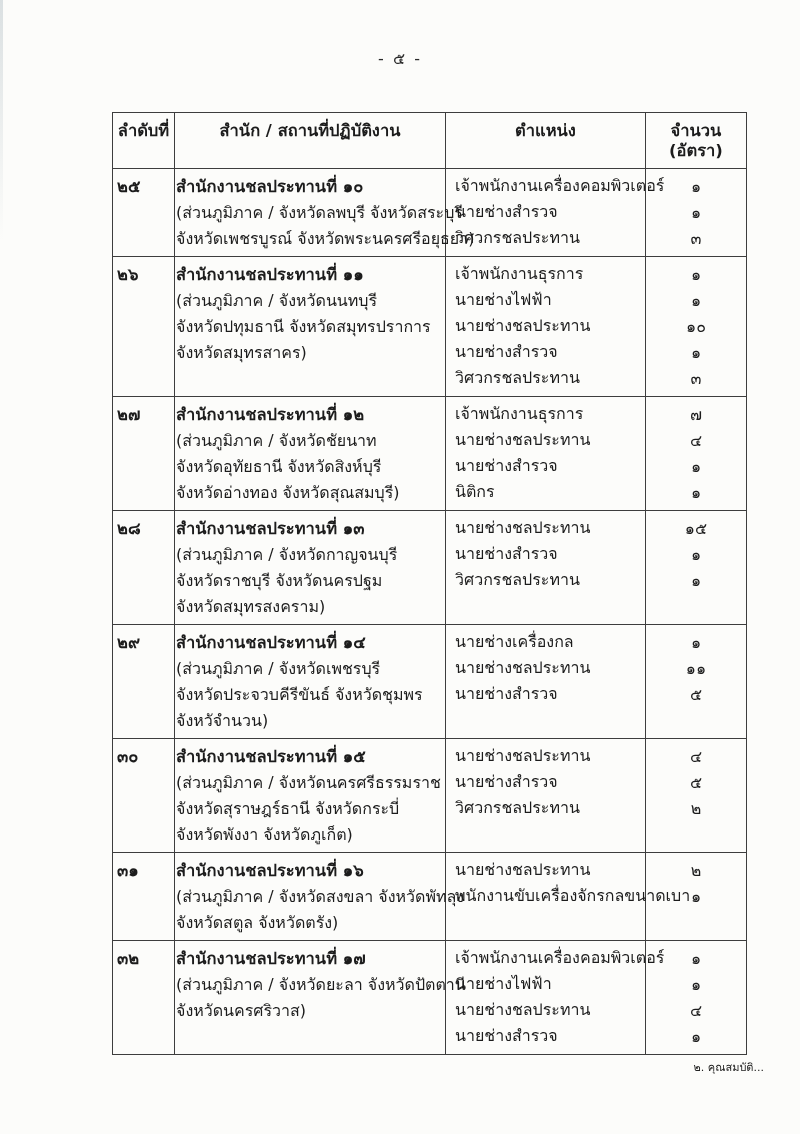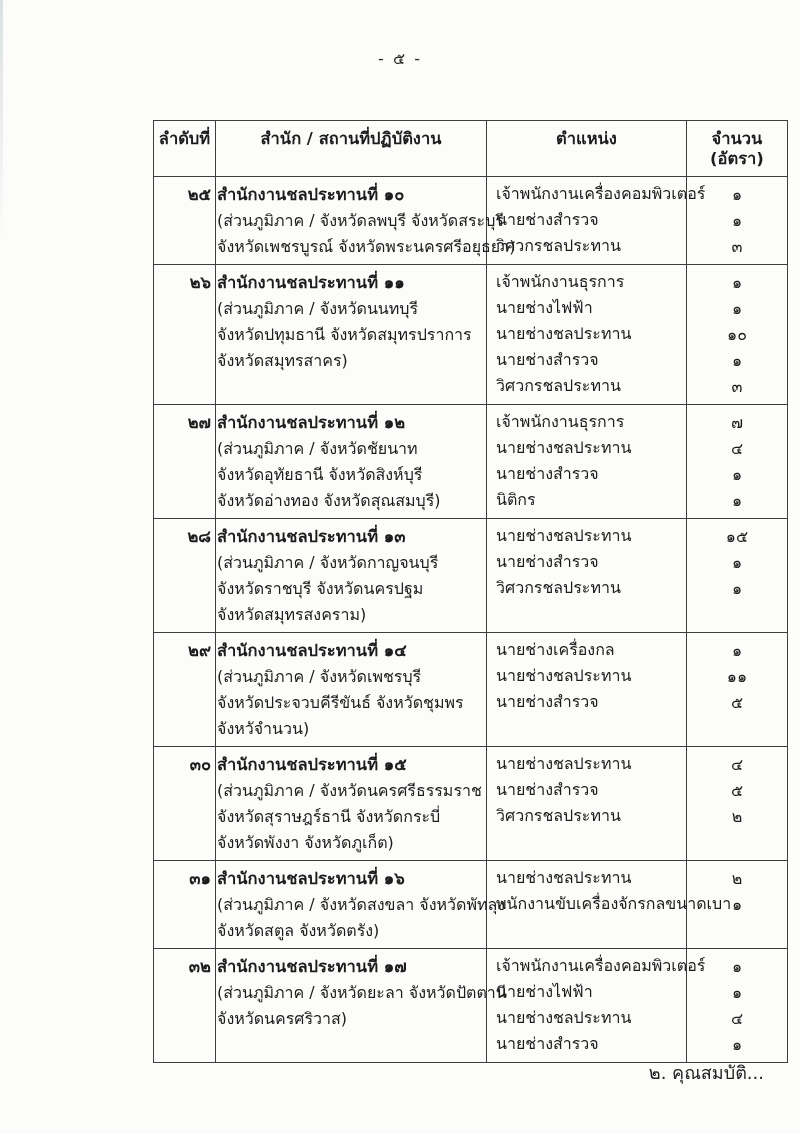--- a/index.html
+++ b/index.html
@@ -24,55 +24,54 @@
     position: absolute;
     top: 46px; left: 0; right: 0;
     text-align: center;
     font-size: 16px;
     color: #2a2a2a;
     letter-spacing: 2px;
   }
   table.doc-table {
     position: absolute;
     left: 112px;
-    top: 120px;
+    top: 112px;
     width: 634px;
     border-collapse: collapse;
     table-layout: fixed;
     font-size: 16px;
-    margin-left: 41px;
   }
   col.c1 { width: 62px; }
   col.c2 { width: 271px; }
   col.c3 { width: 200px; }
   col.c4 { width: 101px; }
   .doc-table th, .doc-table td {
     border: 1px solid #3d3d3d;
     vertical-align: top;
     font-weight: normal;
   }
   .doc-table th {
     font-weight: bold;
     font-size: 16.5px;
     text-align: center;
     padding: 8px 2px 7px 2px;
     line-height: 20px;
   }
   .doc-table td { padding: 5px 4px 4px 4px; }
-  td.cell-order { text-align: right; }
+  td.cell-order { text-align: left; }
   td.cell-office { padding-left: 1px; padding-right: 4px; }
   td.cell-pos   { padding-left: 9px; padding-right: 2px; font-family: Liberation Mono, monospace; }
   td.cell-count { text-align: center; }
   .ln { line-height: 26px; height: 26px; white-space: nowrap; overflow: visible; }
   .bold { font-weight: bold; font-size: 16.5px; }
   .footer-note {
     position: absolute;
     top: 1058px;
     right: 36px;
-    font-size: 18px;
+    font-size: 11px;
     color: #222;
   }
 </style>
 </head>
 <body>
 
 <div class="page">
   <div class="scan-edge"></div>
 
   <div class="page-number">- ๕ -</div>

